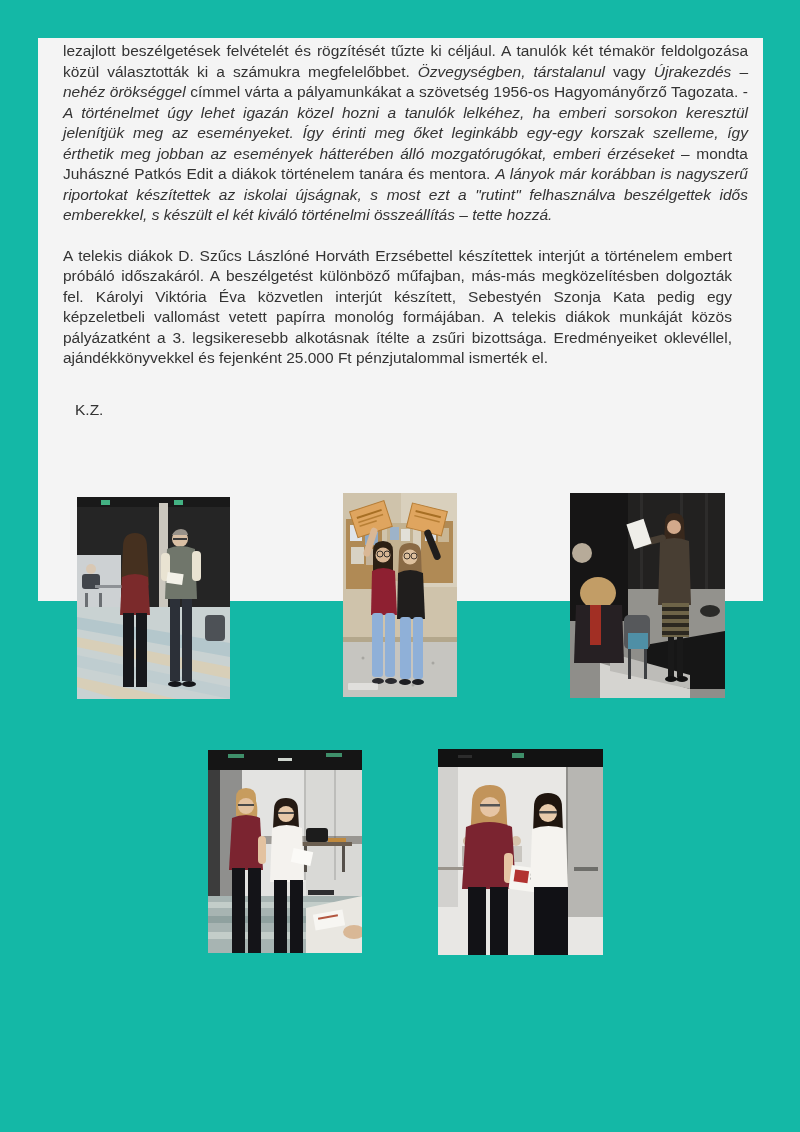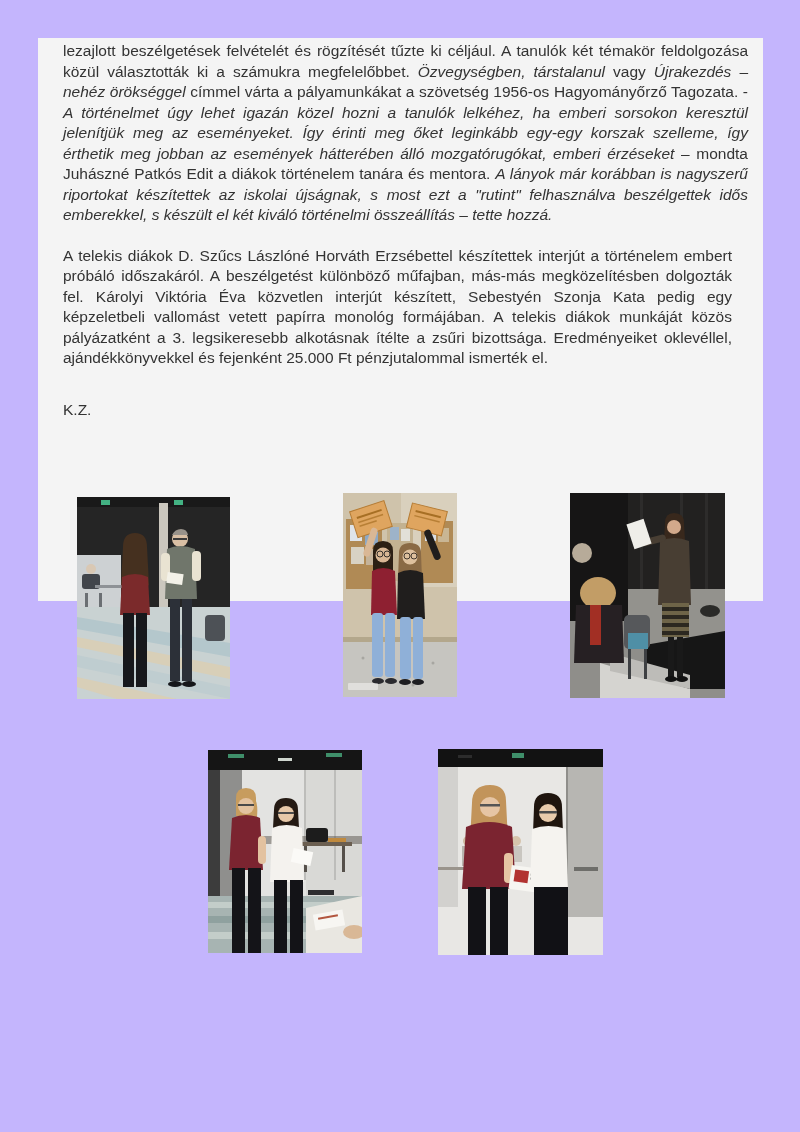--- a/index.html
+++ b/index.html
@@ -1,24 +1,24 @@
 <!DOCTYPE html>
 <html><head>
 <meta charset="utf-8">
 <style>
   html,body{margin:0;padding:0;background:#ffffff;}
-  .page{position:relative;width:800px;height:1132px;background:#c4b5fd;overflow:hidden;
+  .page{position:relative;width:800px;height:1132px;background:#14b8a6;overflow:hidden;
         font-family:"Liberation Sans","DejaVu Sans",sans-serif;}
   .panel{position:absolute;left:38px;top:38px;width:725px;height:563px;background:#f4f4f4;}
   .text-block{position:absolute;left:63px;top:41px;width:685px;color:#333333;
               font-size:15.5px;line-height:20.5px;}
   .para{margin:0 0 20px 0;text-align:justify;}
   .para.second{margin:0 16px 31px 0;}
   .it{font-style:italic;}
-  .sig{margin:0;text-align:left;}
+  .sig{margin:12px;text-align:left;}
   figure.photo{position:absolute;margin:0;padding:0;}
   figure.photo svg{display:block;width:100%;height:100%;}
 </style>
 </head>
 <body>
 
 <div class="page">
 
   <div class="panel"></div>
 

